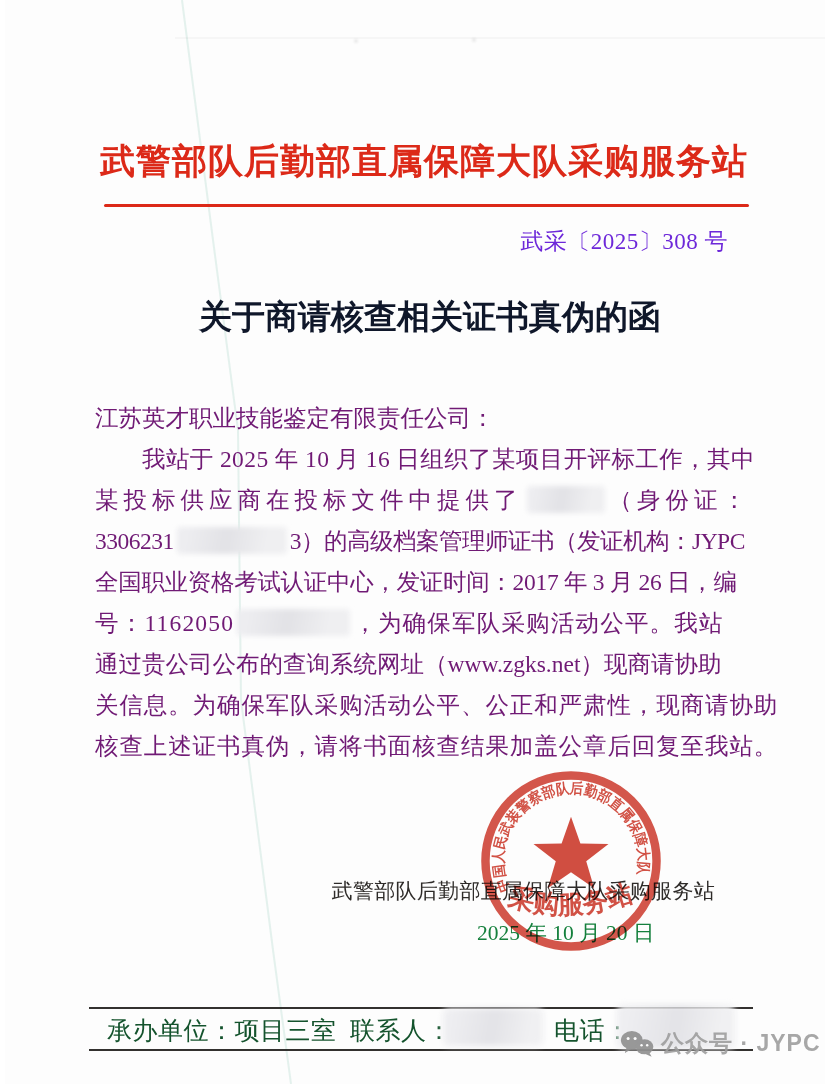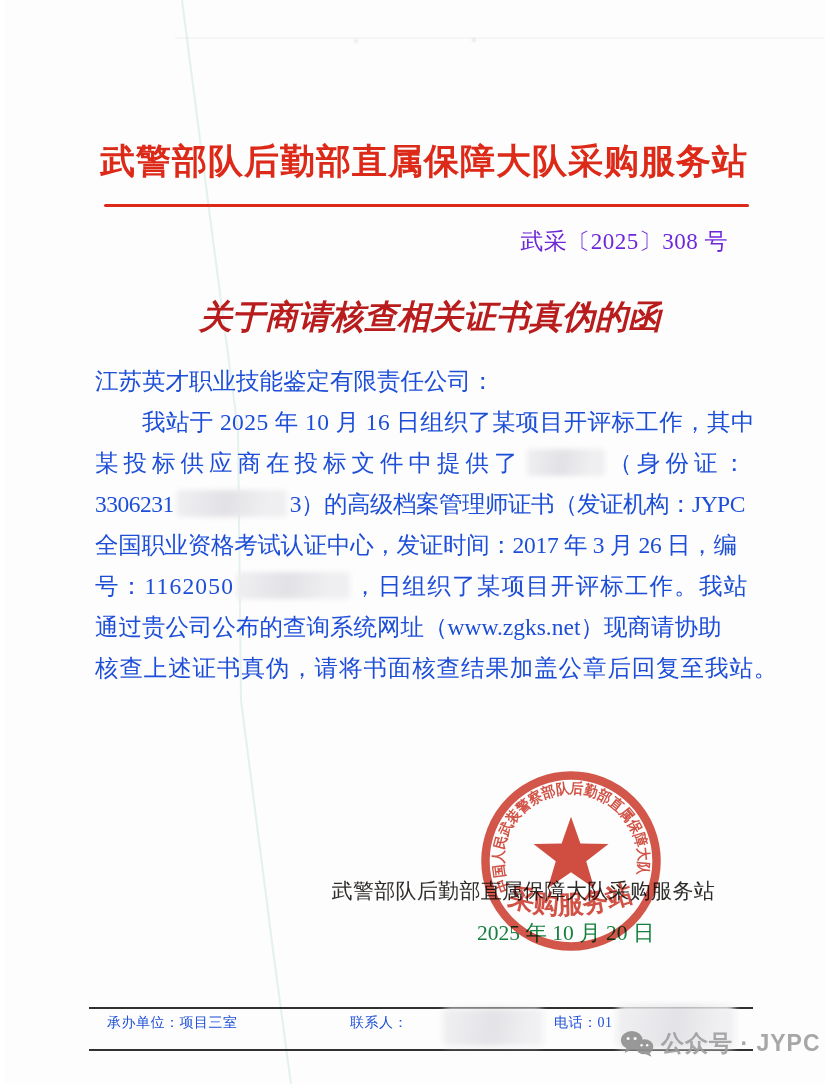--- a/index.html
+++ b/index.html
@@ -31,25 +31,25 @@
     position: absolute; top: 204px; left: 99px; width: 645px; height: 3px;
     background: #dc2918; border-radius: 2px;
   }
   .doc-number {
     position: absolute; top: 226px; left: 0; right: 97px;
     text-align: right; font-size: 23px; color: #6d28d9; letter-spacing: .5px;
   }
   .doc-title {
     position: absolute; top: 295px; left: 0; width: 100%;
     padding-left: 30px; text-align: center;
-    font-size: 33px; font-weight: 700; color: #b91c1c; font-style: italic;
+    font-size: 33px; font-weight: 700; color: #0f172a;
   }
   .body {
-    position: absolute; top: 361px; left: 90px; width: 662px;
-    font-size: 23.5px; line-height: 41px; color: #1d4ed8;
+    position: absolute; top: 398px; left: 90px; width: 662px;
+    font-size: 23.5px; line-height: 41px; color: #701a75;
   }
   .bline { white-space: nowrap; height: 41px; }
   .indent { text-indent: 47px; }
   .ls-a { letter-spacing: 0.4px; }
   .ls-b { letter-spacing: 5px; }
   .ls-c { letter-spacing: -0.5px; }
   .ls-d { letter-spacing: -0.3px; }
   .ls-e { letter-spacing: 1.2px; }
   .ls-f { letter-spacing: 0px; }
   .ls-g { letter-spacing: 0.9px; }
@@ -71,21 +71,21 @@
     font-size: 21.5px; color: #15803d; z-index: 2;
   }
   .stamp {
     position: absolute; left: 472px; top: 767px; width: 188px; height: 188px;
     mix-blend-mode: multiply; opacity: .95; z-index: 3;
   }
 
   .footer-rule { position: absolute; left: 84px; width: 664px; height: 2px; background: #33312f; }
   .fr-top { top: 1007px; }
   .fr-bottom { top: 1049px; }
-  .f-text { position: absolute; top: 1014px; font-size: 14px; color: #1d4ed8; letter-spacing: .5px; }
+  .f-text { position: absolute; top: 1014px; font-size: 25px; color: #14532d; letter-spacing: .5px; }
   .f-undertaker { left: 102px; }
   .f-contact { left: 345px; }
   .f-phone { left: 549px; }
   .f-blur {
     position: absolute; border-radius: 6px; filter: blur(3px); z-index: 4;
     background: linear-gradient(100deg, #eeeef1 10%, #e3e3e7 50%, #f0f0f2 85%);
   }
   .fb-contact { left: 438px; top: 1008px; width: 100px; height: 38px; }
   .fb-phone   { left: 612px; top: 1005px; width: 118px; height: 44px; }
 
@@ -114,22 +114,23 @@
   <div class="doc-number">武采〔2025〕308 号</div>
 
   <div class="doc-title">关于商请核查相关证书真伪的函</div>
 
   <div class="body">
     <div class="bline">江苏英才职业技能鉴定有限责任公司：</div>
     <div class="bline indent ls-a"><span>我站于 2025 年 10 月 16 日组织了某项目开评标工作，其中</span></div>
     <div class="bline ls-b"><span>某投标供应商在投标文件中提供了</span><span class="blur w-name"></span><span>（身份证：</span></div>
     <div class="bline ls-c"><span>3306231</span><span class="blur w-id"></span><span>3）的高级档案管理师证书（发证机构：JYPC</span></div>
     <div class="bline ls-d"><span>全国职业资格考试认证中心，发证时间：2017 年 3 月 26 日，编</span></div>
-    <div class="bline ls-e"><span>号：1162050</span><span class="blur w-cert"></span><span>，日组织了某项目开评标工作。我站</span></div>
+    <div class="bline ls-e"><span>号：1162050</span><span class="blur w-cert"></span><span>，为确保军队采购活动公平。我站</span></div>
     <div class="bline ls-f"><span>通过贵公司公布的查询系统网址（www.zgks.net）现商请协助</span></div>
+    <div class="bline ls-g"><span>关信息。为确保军队采购活动公平、公正和严肃性，现商请协助</span></div>
     <div class="bline ls-g"><span>核查上述证书真伪，请将书面核查结果加盖公章后回复至我站。</span></div>
   </div>
 
   <div class="sig-org">武警部队后勤部直属保障大队采购服务站</div>
   <div class="sig-date">2025 年 10 月 20 日</div>
 
   <svg class="stamp" viewBox="0 0 200 200">
     <circle cx="100" cy="100" r="91" fill="none" stroke="#cc3425" stroke-width="9" opacity="0.88"></circle>
     <path id="arcTop" d="M 34.8 130.4 A 72 72 0 1 1 165.2 130.4" fill="none"></path>
     <text font-size="15.5" font-weight="700" fill="#cc3425" opacity="0.9" font-family="Liberation Serif, DejaVu Serif, serif">

